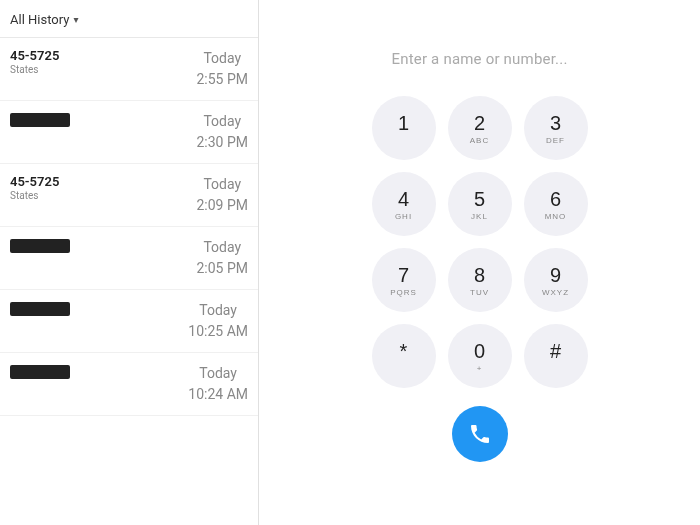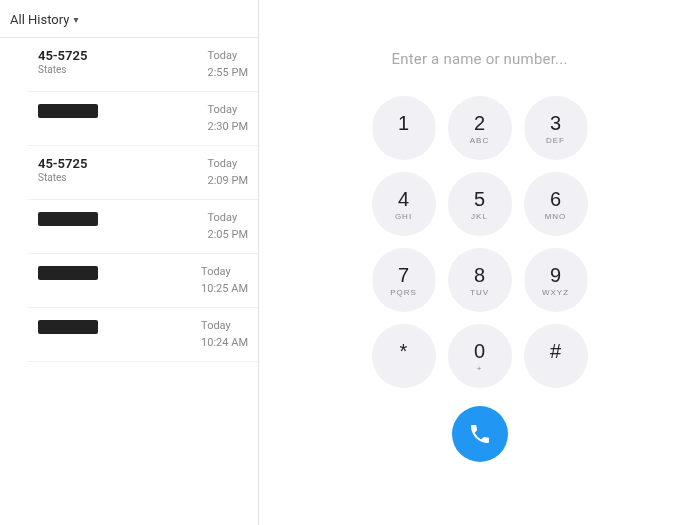--- a/index.html
+++ b/index.html
@@ -37,21 +37,20 @@
     }
 
     .chevron-down {
       font-size: 10px;
       color: #555;
     }
 
     .call-list {
       flex: 1;
       overflow-y: auto;
-      padding-left: 28px;
     }
 
     .call-item {
       display: flex;
       justify-content: space-between;
       align-items: flex-start;
       padding: 10px 10px;
       border-bottom: 1px solid #f0f0f0;
       cursor: pointer;
     }
@@ -75,22 +74,22 @@
 
     .call-blocked {
       width: 60px;
       height: 14px;
       background: #222;
       border-radius: 2px;
       margin: 2px 0;
     }
 
     .call-time {
-      text-align: left;
-      font-size: 11px;
+      text-align: center;
+      font-size: 14px;
       color: #888;
       line-height: 1.5;
       margin-left: 12px;
     }
 
     
     .right-panel {
       flex: 1;
       display: flex;
       flex-direction: column;

